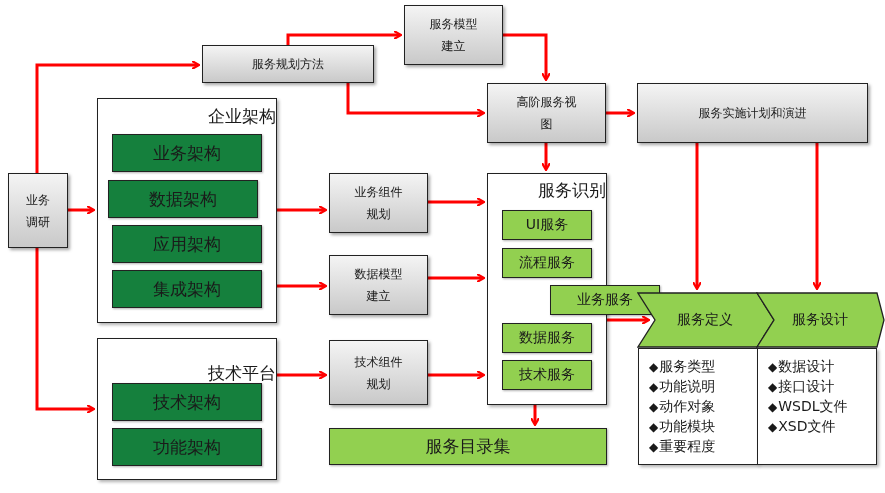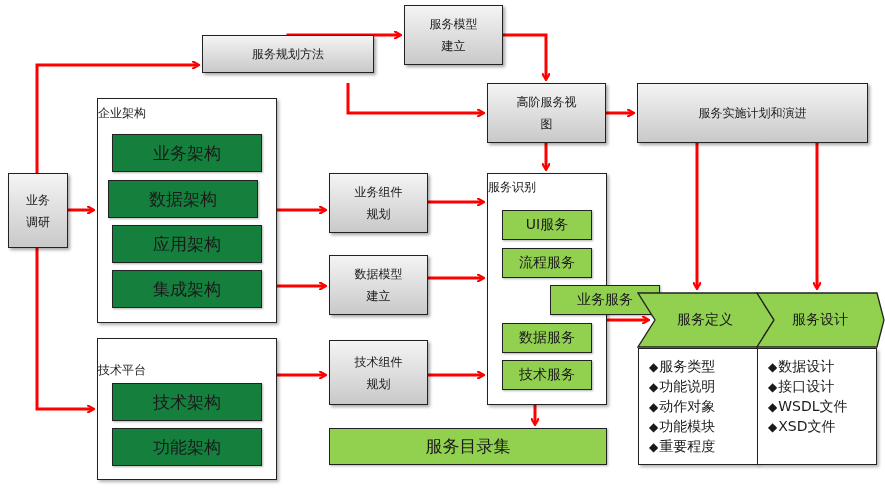--- a/index.html
+++ b/index.html
@@ -7,21 +7,21 @@
          font-family:"DejaVu Sans", "Liberation Sans", sans-serif; color:#1a1a1a; }
   .abs { position:absolute; box-sizing:border-box; }
   .gray { background:linear-gradient(#f4f4f4, #c9c9c9); border:1.5px solid #222;
           box-shadow:2px 2px 3px rgba(0,0,0,0.35); display:flex; align-items:center;
           justify-content:center; text-align:center; font-size:12px; line-height:22px; }
   .white { background:#fff; border:1.5px solid #222; box-shadow:2px 2px 3px rgba(0,0,0,0.3); }
   .orange { background:#15803d; border:1.5px solid #222; box-shadow:1px 1px 2px rgba(0,0,0,0.3);
             display:flex; align-items:center; justify-content:center; font-size:17px; }
   .green { background:#92d050; border:1.5px solid #222; box-shadow:1px 1px 2px rgba(0,0,0,0.3);
            display:flex; align-items:center; justify-content:center; font-size:14px; }
-  .title { text-align:left; font-size:12px; }
+  .title { text-align:right; font-size:17px; }
   .list { font-size:14px; line-height:19px; padding:8px 0 0 10px; }
   .list div::before { content:"\25C6"; font-size:12px; margin-right:1px; }
   svg.arrows { position:absolute; left:0; top:0; }
   .chev-label { position:absolute; font-size:14px; display:flex; align-items:center; justify-content:center;font-family:Liberation Mono, monospace; }
 </style>
 </head>
 <body>
 
 <svg class="arrows" width="885" height="493">
   <defs>
@@ -62,21 +62,21 @@
     <path d="M607,320 L648,320" marker-end="url(#ah)"></path>
 
     <path d="M697,143 L697,288" marker-end="url(#ah)"></path>
     <path d="M817,143 L817,288" marker-end="url(#ah)"></path>
   </g>
 </svg>
 
 <div class="abs gray" style="left:8px;top:173px;width:60px;height:75px;white-space:pre-line;">业务
 调研</div>
 
-<div class="abs gray" style="left:202px;top:35px;width:172px;height:38px;">服务规划方法</div>
+<div class="abs gray" style="left:202px;top:45px;width:172px;height:38px;">服务规划方法</div>
 
 <div class="abs gray" style="left:404px;top:5px;width:99px;height:60px;white-space:pre-line;">服务模型
 建立</div>
 
 <div class="abs gray" style="left:487px;top:83px;width:119px;height:60px;white-space:pre-line;">高阶服务视
 图</div>
 
 <div class="abs gray" style="left:637px;top:83px;width:231px;height:60px;">服务实施计划和演进</div>
 
 <div class="abs white" style="left:97px;top:98px;width:180px;height:225px;">

